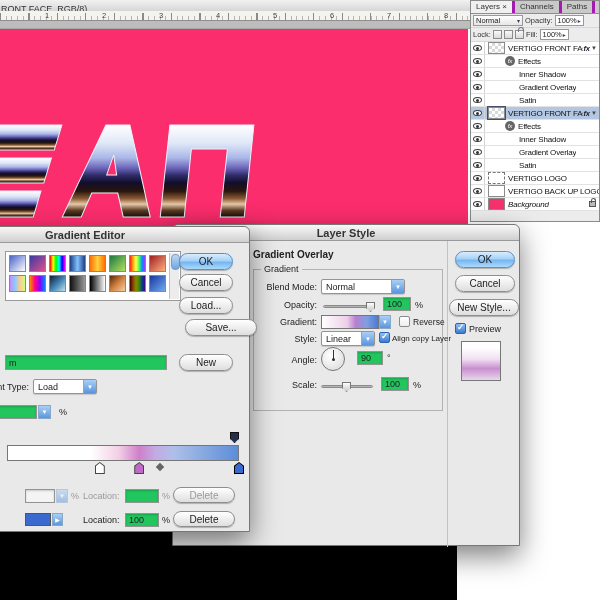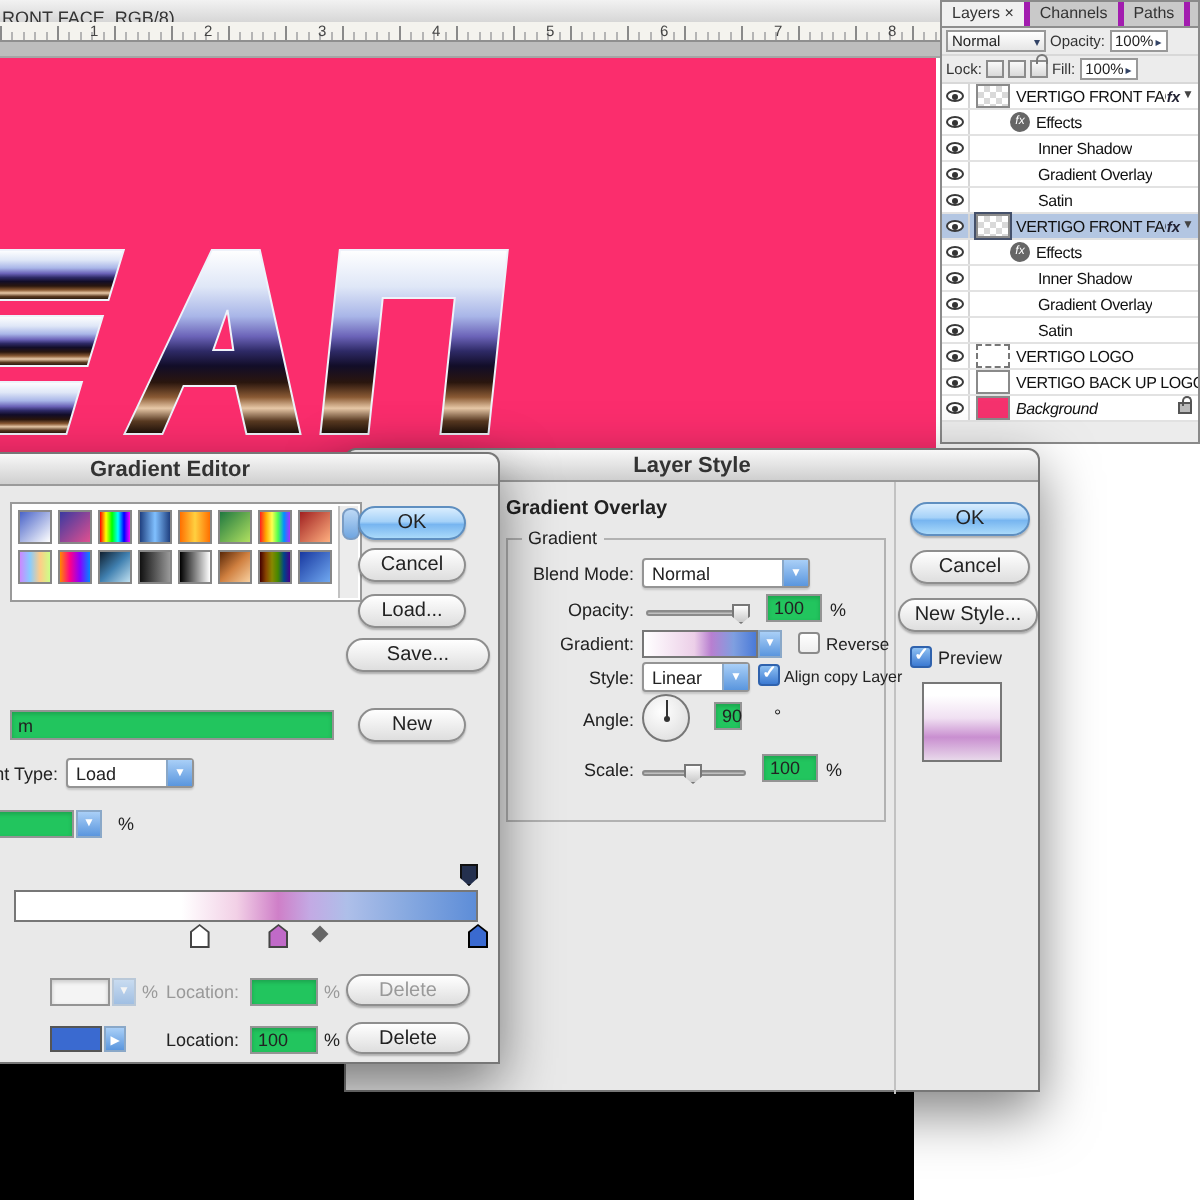--- a/index.html
+++ b/index.html
@@ -300,21 +300,21 @@
   <span class="lbl r" style="left:84px;top:109px;width:60px">Style:</span>
   <div class="dd" style="left:148px;top:106px;width:54px">
       <span>Linear</span>
       <span class="arr">▼</span>
     </div>
   <span class="cb on" style="left:206px;top:107px"></span>
   <span class="lbl" style="left:219px;top:109px;font-size:8px">Align copy Layer</span>
 
   <span class="lbl r" style="left:84px;top:130px;width:60px">Angle:</span>
   <div class="dial" style="left:148px;top:122px"></div>
-  <div class="input" style="left:184px;top:126px;width:14px">
+  <div class="input" style="left:184px;top:126px;width:26px">
       <span>90</span>
     </div>
   <span class="lbl" style="left:214px;top:128px">°</span>
 
   <span class="lbl r" style="left:84px;top:155px;width:60px">Scale:</span>
   <div class="slider" style="left:148px;top:160px;width:52px">
       <div class="sl-th" style="left:20px"></div>
     </div>
   <div class="input" style="left:208px;top:152px;width:28px">
       <span>100</span>
@@ -364,21 +364,21 @@
 
   <div class="btn primary" style="left:258px;top:26px;width:54px">
       <span>OK</span>
     </div>
   <div class="btn" style="left:258px;top:47px;width:54px">
       <span>Cancel</span>
     </div>
   <div class="btn" style="left:258px;top:70px;width:54px">
       <span>Load...</span>
     </div>
-  <div class="btn" style="left:252px;top:92px;width:72px">
+  <div class="btn" style="left:264px;top:92px;width:72px">
       <span>Save...</span>
     </div>
 
   <div class="input" style="left:84px;top:128px;width:162px;height:15px">
       <span>m</span>
     </div>
   <div class="btn" style="left:258px;top:127px;width:54px">
       <span>New</span>
     </div>
 

